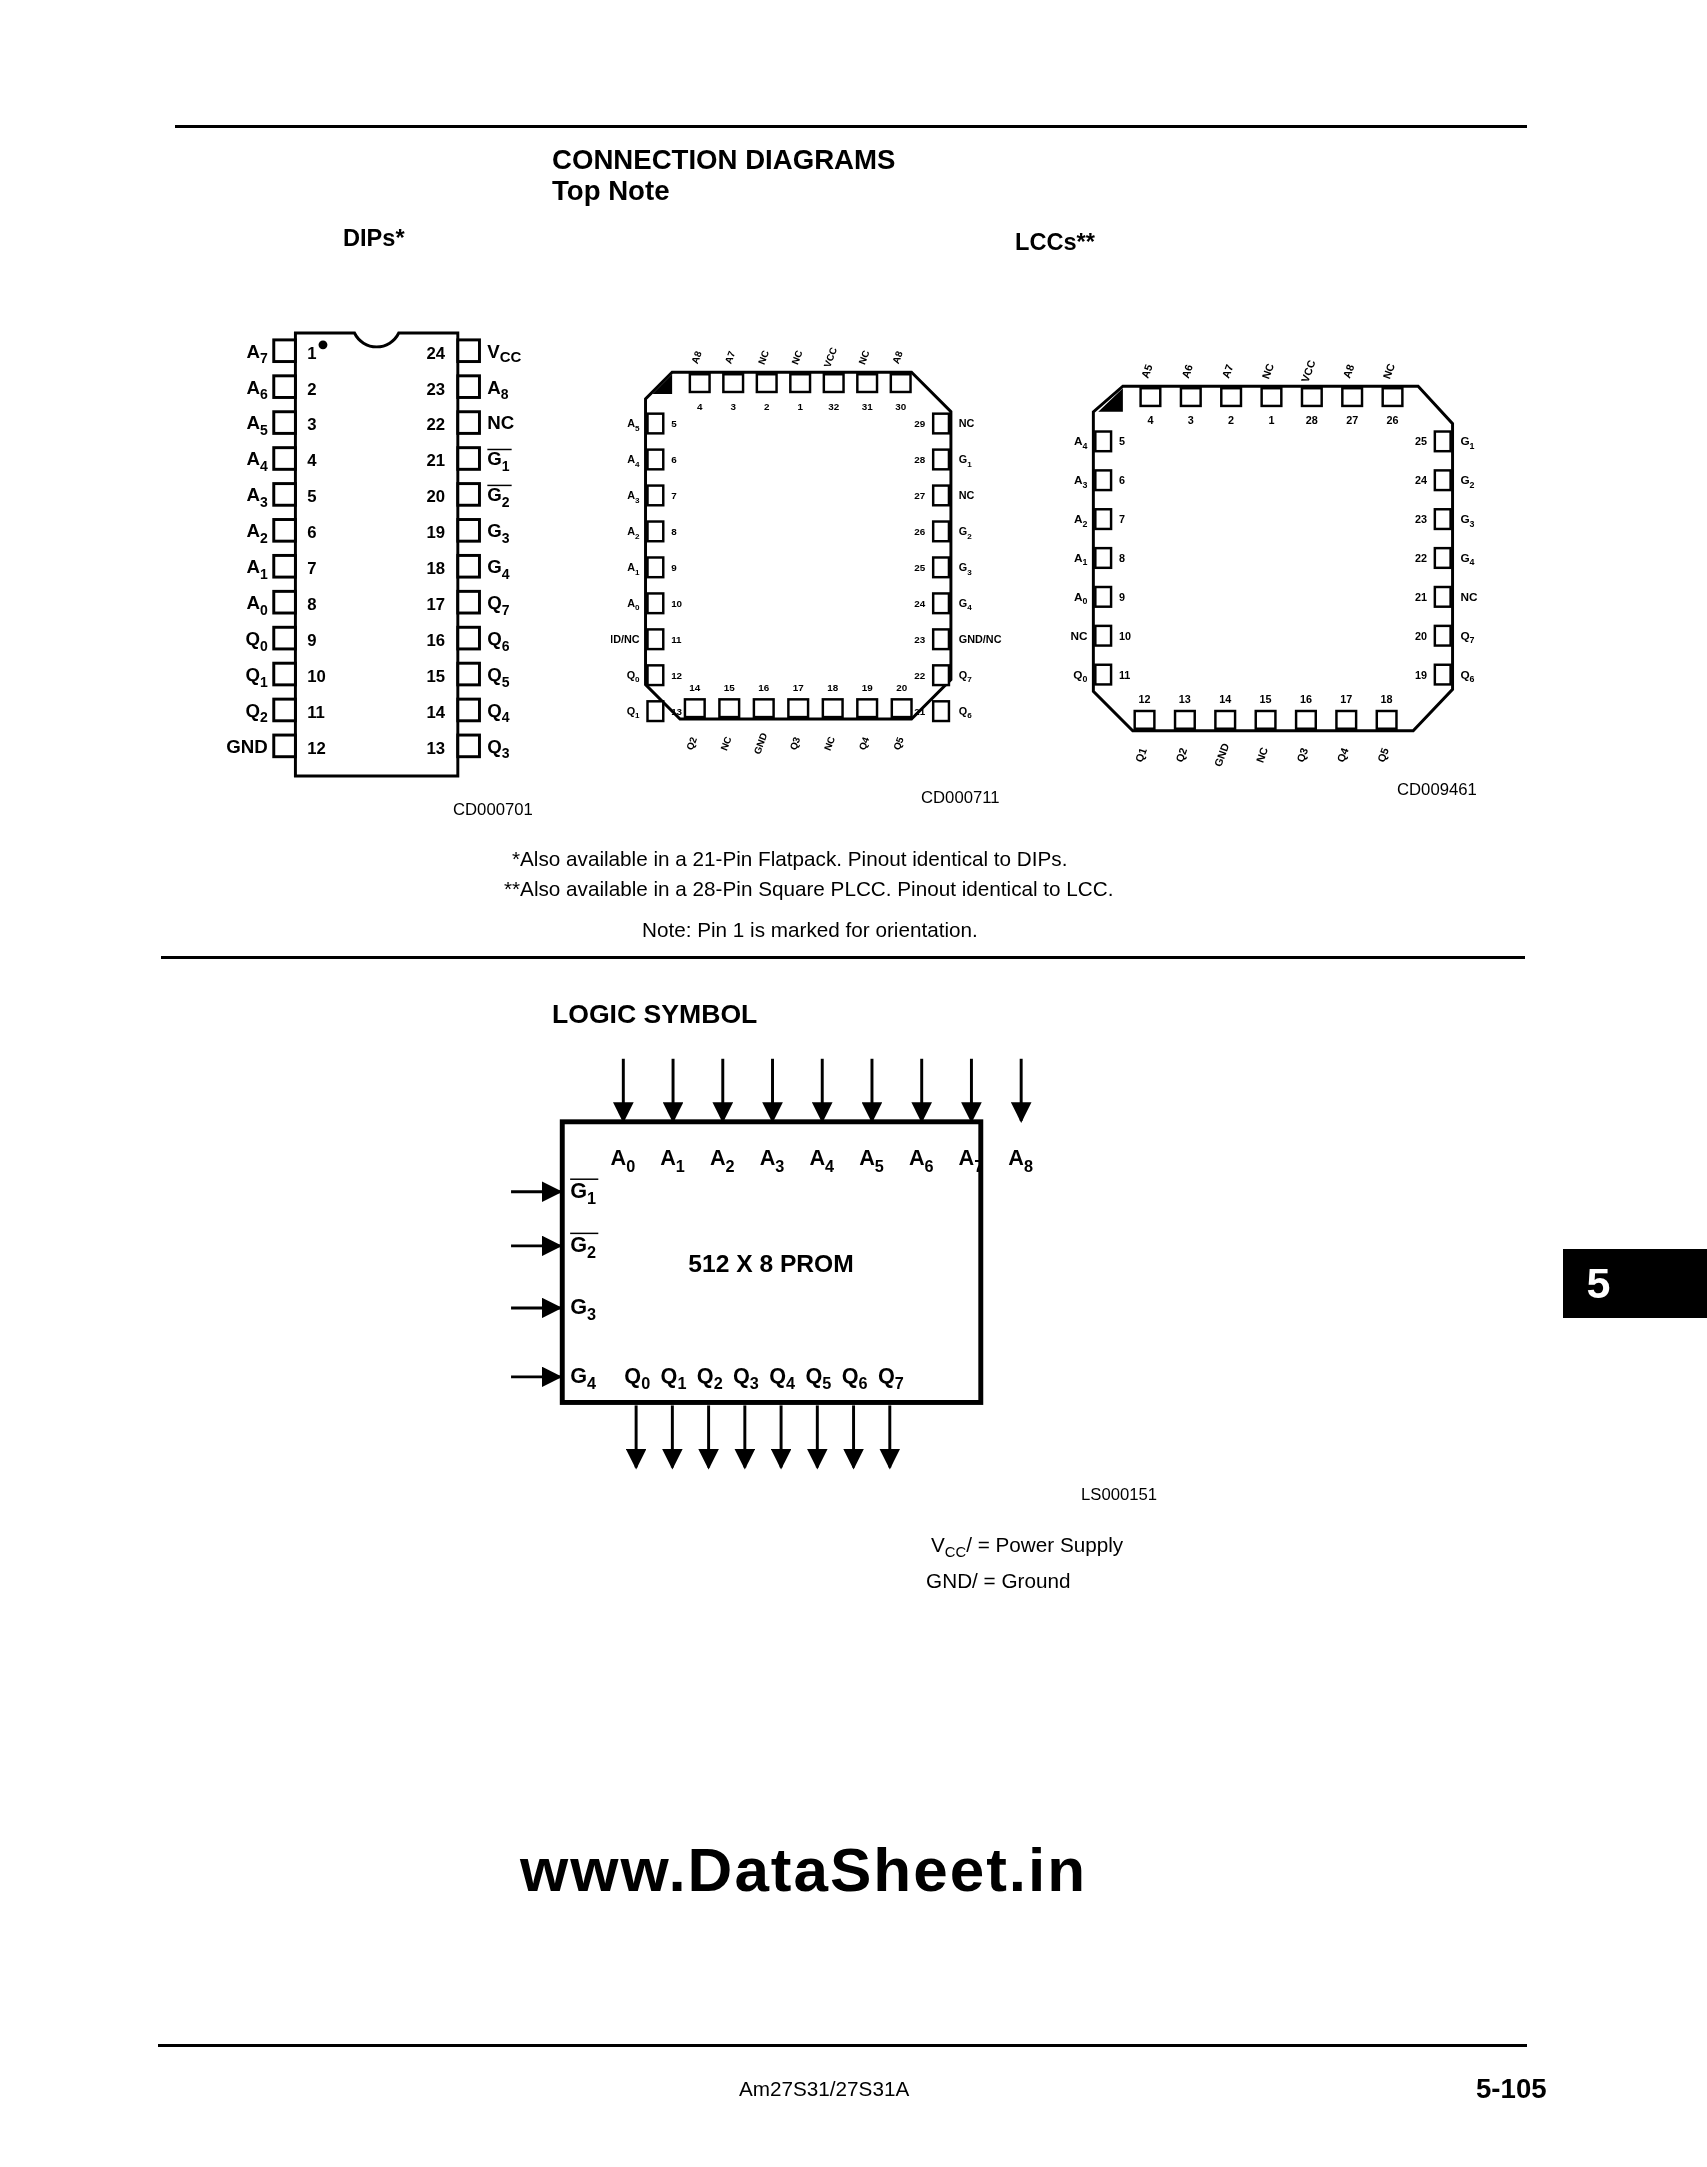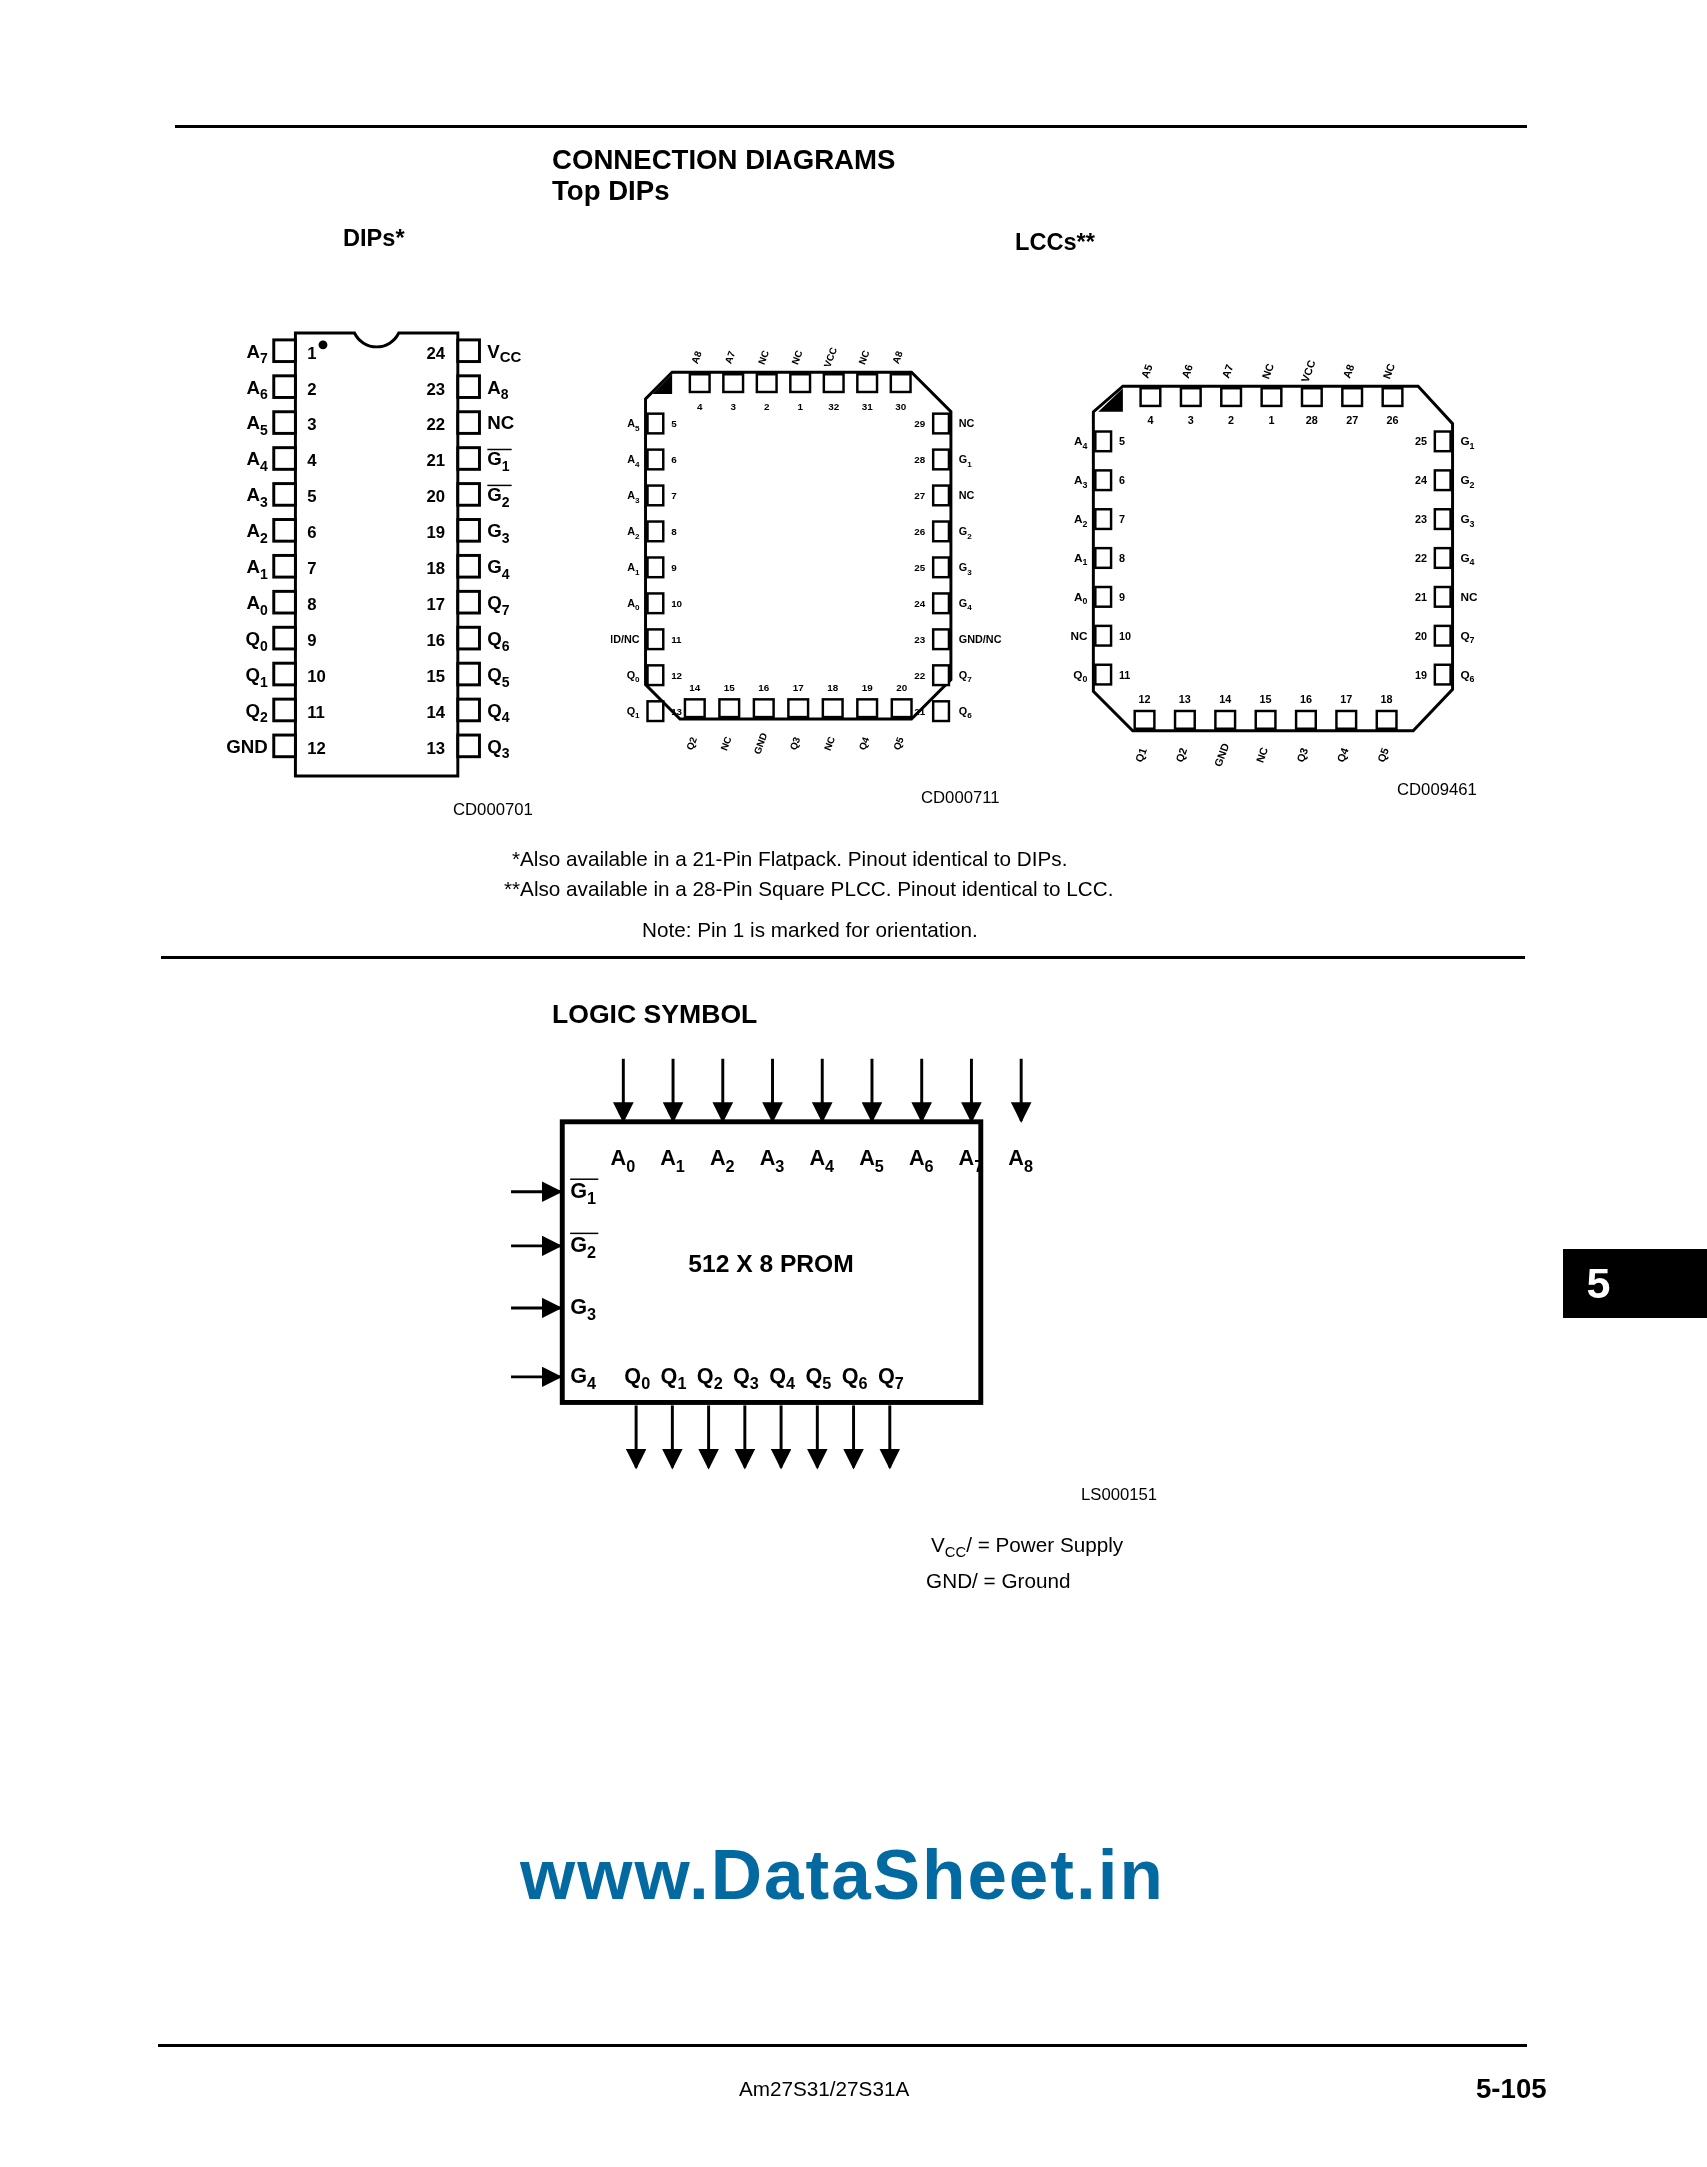--- a/index.html
+++ b/index.html
@@ -9,29 +9,29 @@
   .rule { position: absolute; height: 3px; background: #000; }
   .h-title { font-weight: bold; font-size: 27.6px; text-align: left; }
   .sub-title { font-weight: bold; font-size: 23.6px; }
   .note { font-size: 20.7px; }
   .code { font-size: 16.7px; }
   svg text { font-family: "Liberation Sans", sans-serif; }
   .tab5 { position: absolute; left: 1563px; top: 1249px; width: 144px; height: 69px;
           background: #000; color: #fff; font-weight: bold; font-size: 43px;
           display: flex; align-items: center; padding-left: 23.6px; box-sizing: border-box; }
   .watermark { position: absolute; left: 520px; top: 1834px; font-weight: bold;
-               font-size: 71px; color: #0369a1; letter-spacing: 2px; }
+               font-size: 62px; color: #000000; letter-spacing: 2px; }
 </style>
 </head>
 <body>
 
 <div class="rule" style="left:175px; top:125px; width:1352px;"></div>
 
 <div class="abs h-title" style="left:552px; top:144px; width:591px;">CONNECTION DIAGRAMS</div>
-<div class="abs h-title" style="left:552px; top:175px; width:591px;">Top DIPs</div>
+<div class="abs h-title" style="left:552px; top:175px; width:591px;">Top Note</div>
 <div class="abs sub-title" style="left:343px; top:225px;">DIPs*</div>
 <div class="abs sub-title" style="left:1015px; top:229px;text-align:right;">LCCs**</div>
 
 <svg class="abs" style="left:197px; top:315px;" width="374" height="473" viewBox="0 0 380 480">
   <g id="dip-body">
     <path d="M100 18 L160 18 A25 25 0 0 0 205 18 L265 18 L265 468 L100 468 Z" fill="#fff" stroke="#000" stroke-width="3"></path>
     <circle cx="128" cy="30" r="4.5" fill="#000"></circle>
   </g>
   <g id="dip-left">
       <rect x="78" y="25" width="22" height="22" fill="#fff" stroke="#000" stroke-width="3"></rect>

